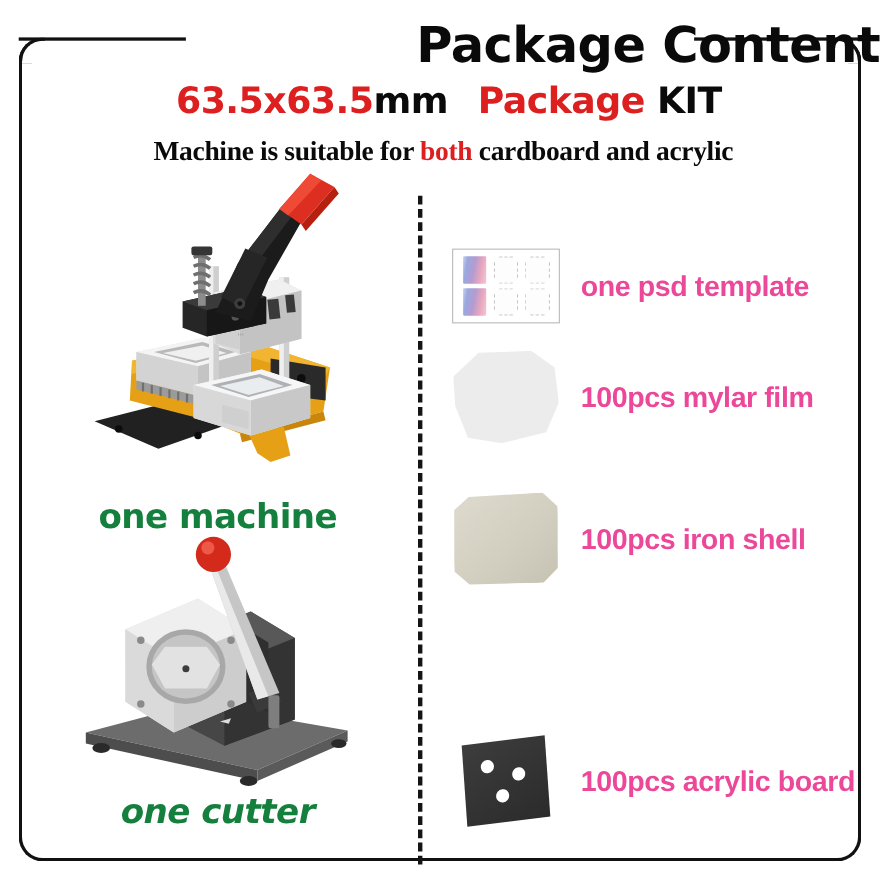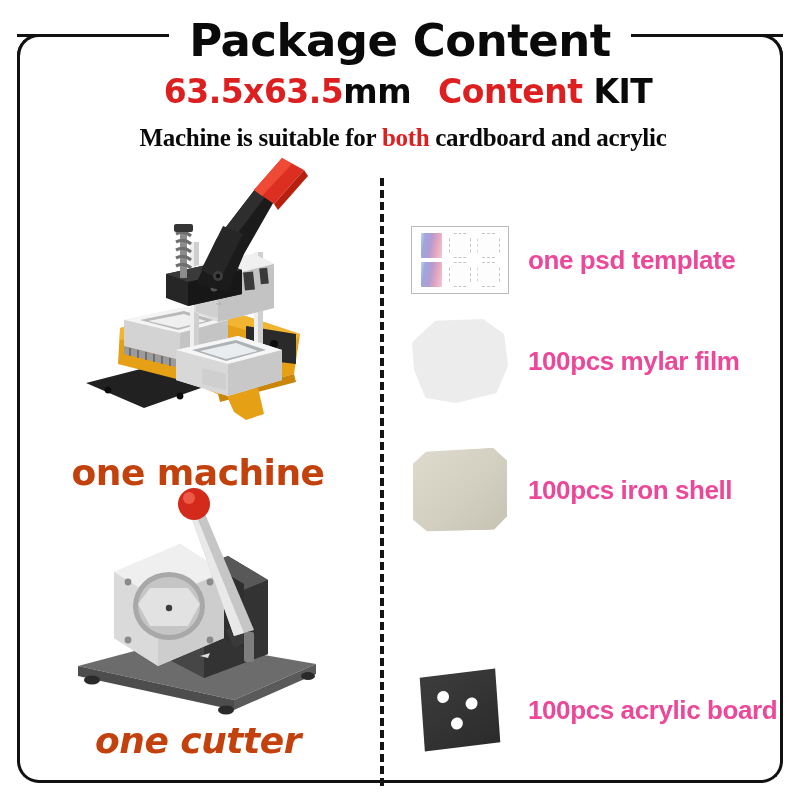--- a/index.html
+++ b/index.html
@@ -64,21 +64,21 @@
     border-right: 3px solid #111111;
     border-top: 3px solid #111111;
     border-top-right-radius: 22px;
   }
 
   
   .title {
     position: absolute;
     left: 0; top: 14px;
     width: 800px;
-    text-align: center;
+    text-align: right;
     font-size: 45px;
     font-weight: bold;
     letter-spacing: -0.5px;
     color: #0a0a0a;
     font-family: "DejaVu Sans", sans-serif;
     white-space: nowrap;
   }
   .subtitle {
     position: absolute;
     left: 0; top: 72px;
@@ -116,23 +116,23 @@
     border-left: 4px dashed #141414;
   }
 
   
   .left-col { position: absolute; left: 18px; top: 168px; width: 360px; height: 618px; }
 
   .item-caption {
     position: absolute;
     width: 100%;
     text-align: center;
-    font-size: 36px;
+    font-size: 31px;
     font-weight: bold;
-    color: #c2410c;
+    color: #15803d;
     font-family: "DejaVu Sans", sans-serif;
     letter-spacing: -0.5px;
     white-space: nowrap;
   }
   .cap-machine { left: 0; top: 284px; }
   .cap-cutter  { left: 0; top: 552px; font-style: italic; }
 
   .machine-wrap { position: absolute; left: 50px; top: 0; width: 280px; height: 285px; }
   .cutter-wrap  { position: absolute; left: 40px; top: 320px; width: 290px; height: 235px; }
 
@@ -243,21 +243,21 @@
 
   <div class="frame"></div>
   <div class="frame-top-left"></div>
   <div class="frame-top-right"></div>
   <div class="corner-tl"></div>
   <div class="corner-tr"></div>
 
   <div class="title">Package Content</div>
 
   <div class="subtitle">
-    <span class="red">63.5x63.5</span><span>mm </span><span class="red">Content</span><span> KIT</span>
+    <span class="red">63.5x63.5</span><span>mm </span><span class="red">Package</span><span> KIT</span>
   </div>
 
   <div class="tagline">
     <span>Machine is suitable for </span><span class="red">both</span><span> cardboard and acrylic</span>
   </div>
 
   <div class="divider"></div>
 
   <div class="left-col">
 

